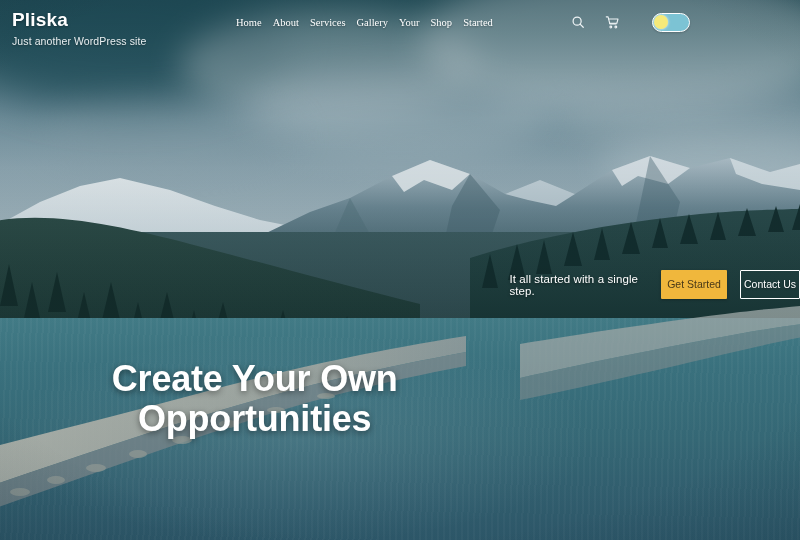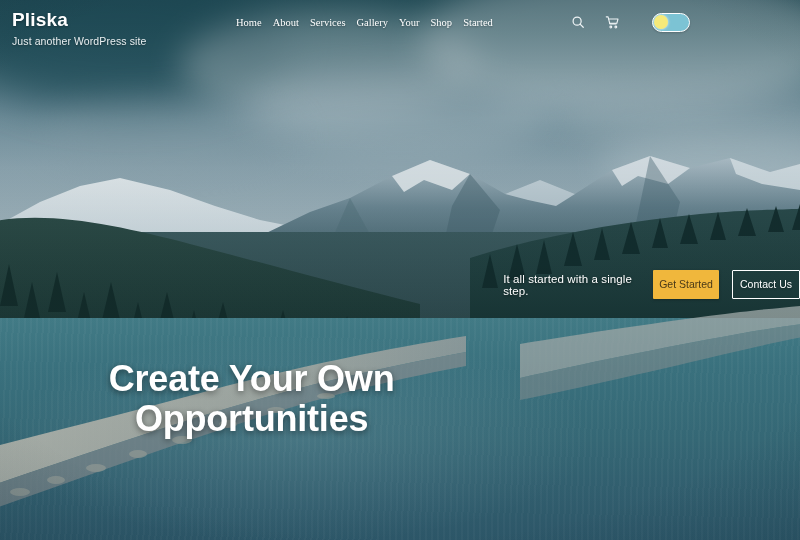--- a/index.html
+++ b/index.html
@@ -155,21 +155,21 @@
     display: flex; align-items: center; justify-content: center;
     font-family: "Liberation Sans", sans-serif;
     text-align: center;
   }
   .btn-primary {
     width: 66px; height: 29px;
     background: #f0b73c; color: #4a3a18; border: none;
     box-shadow: 0 1px 3px rgba(0,0,0,.25);
   }
   .btn-secondary {
-    width: 68px; height: 29px;
+    width: 60px; height: 29px;
     background: transparent; color: #ffffff; border: 1.5px solid #ffffff;
     text-shadow: 0 1px 2px rgba(0,0,0,.3);
   }
 </style>
 </head>
 <body>
 
 <div class="stage">
 
   <div class="photo">

